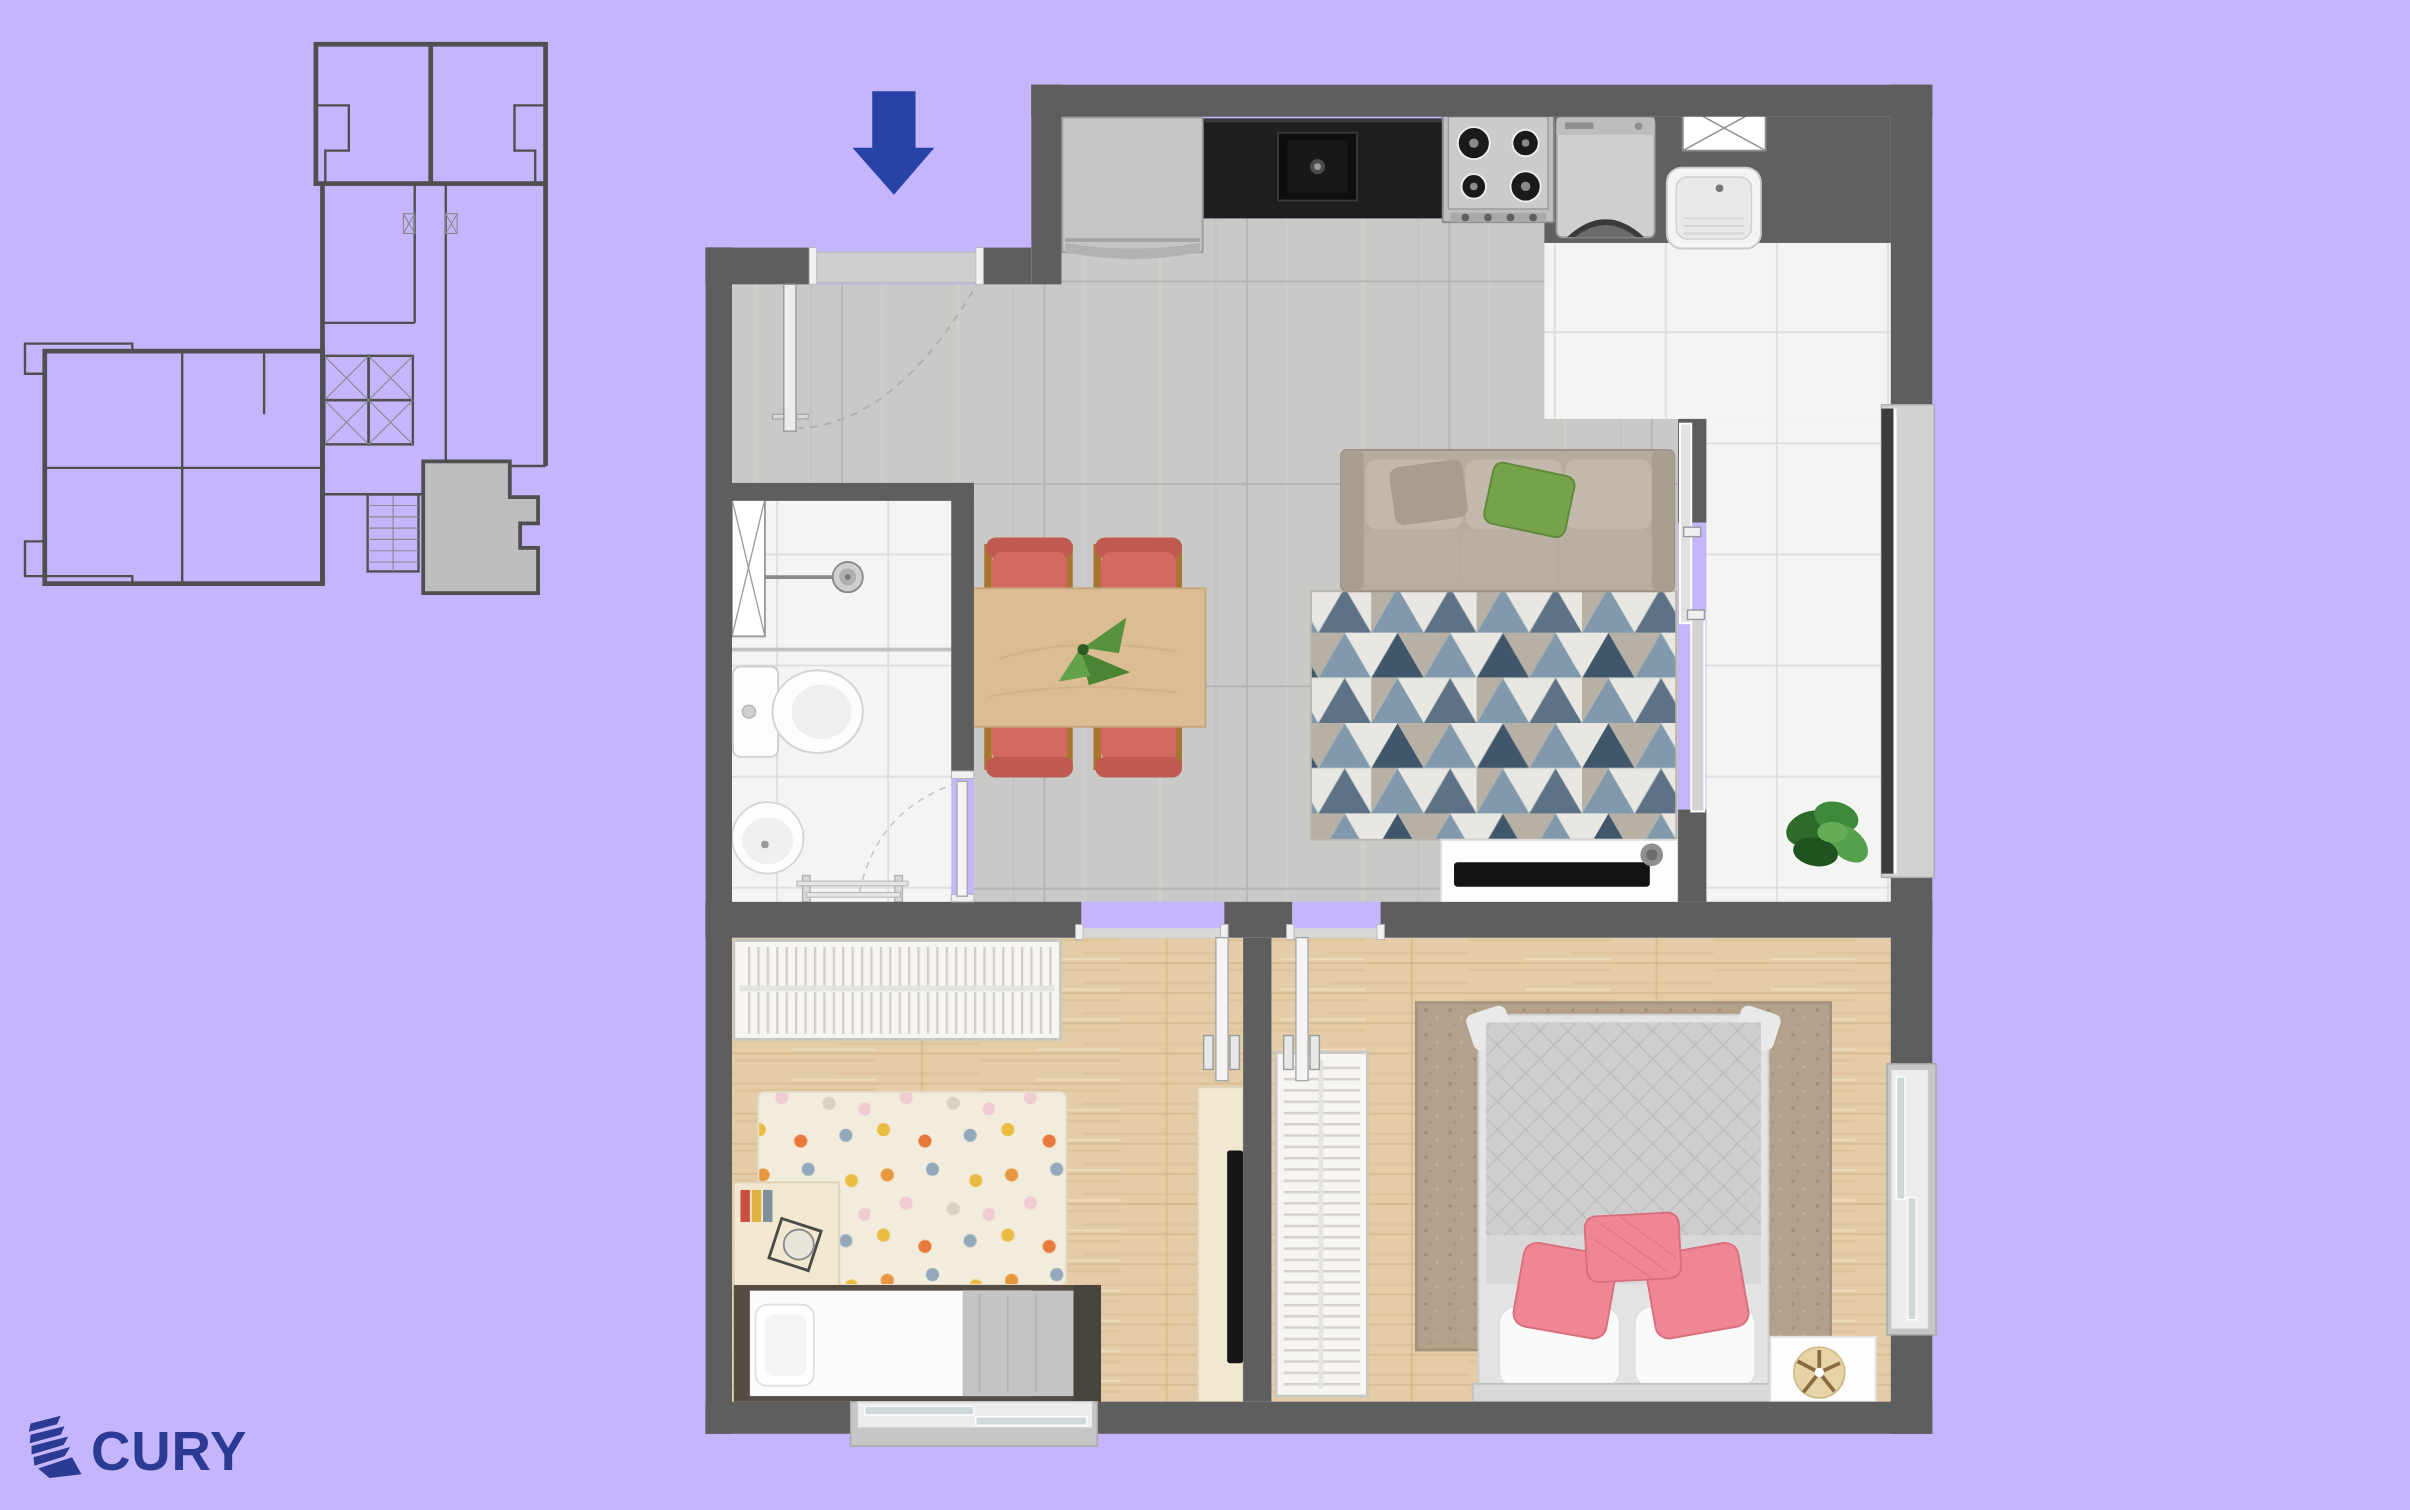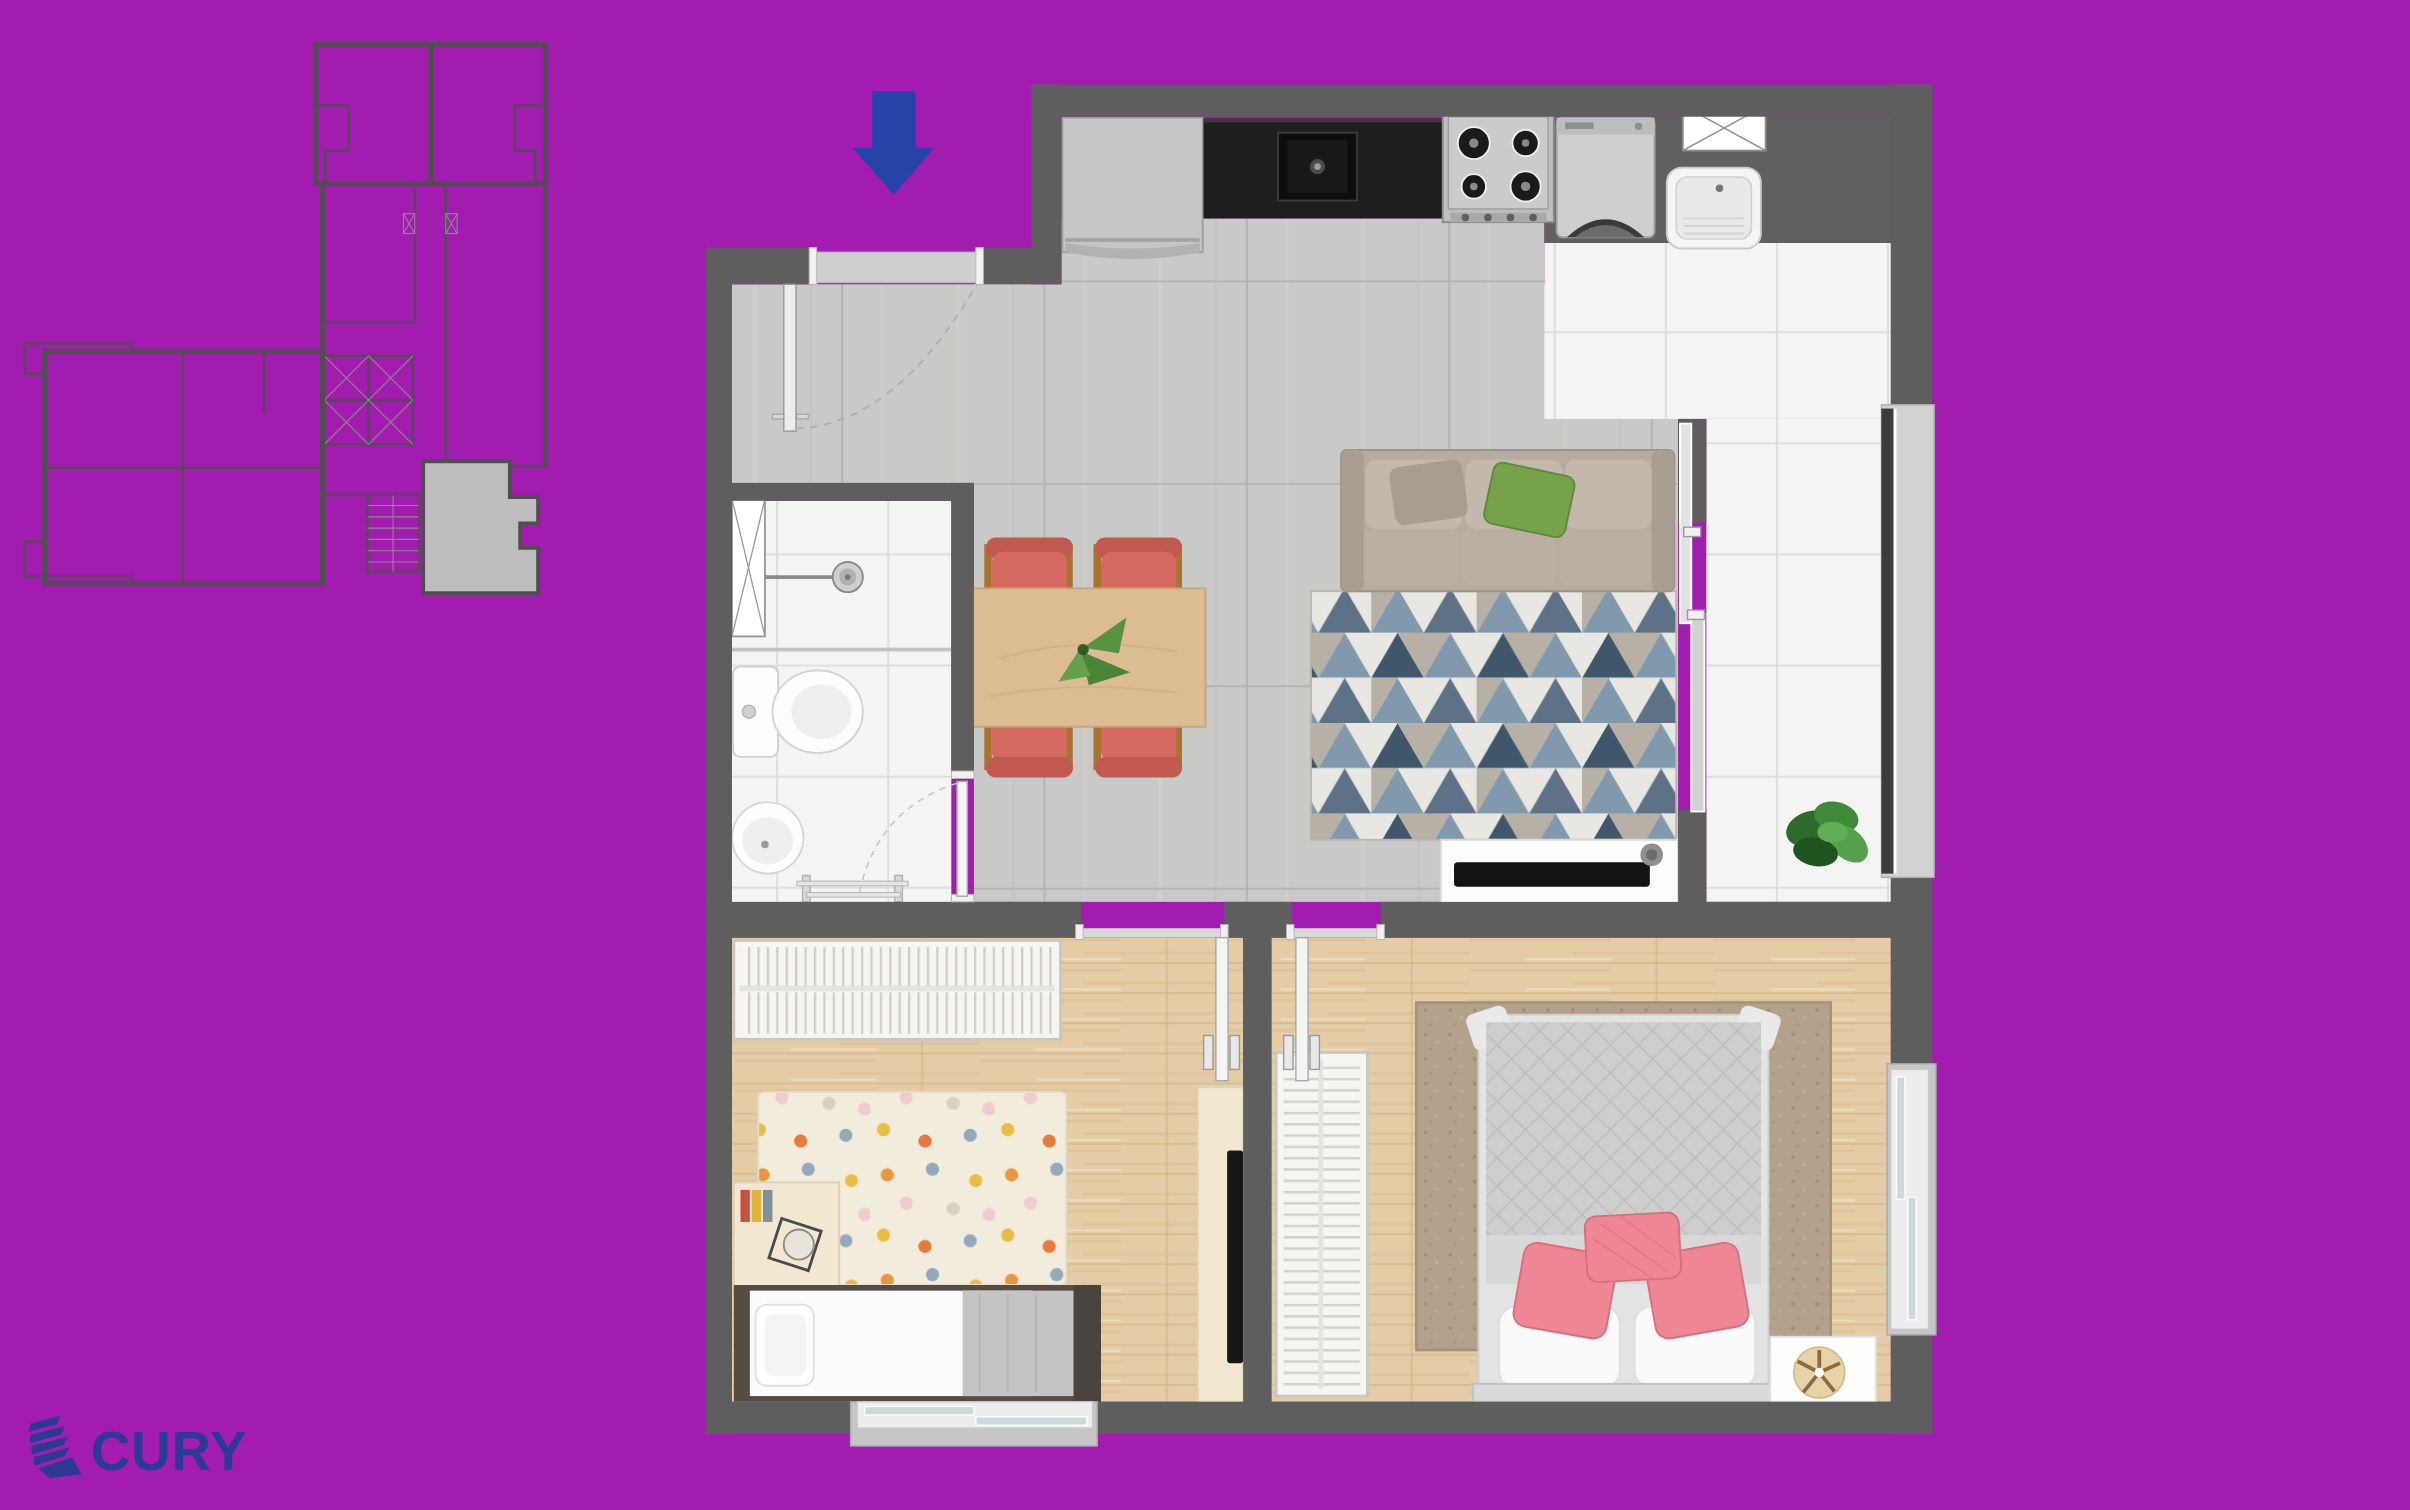--- a/index.html
+++ b/index.html
@@ -9,21 +9,21 @@
     --c-counter:#1e1e1e; --c-accentBlue:#2843a8; --c-logoBlue:#2b3b94;
     --c-keyHighlight:#bdbdbd; --c-keyStroke:#4f4f4f;
     --c-sofa:#b6ac9f; --c-sofaCushion:#c2b8ab; --c-pillowGreen:#76a24b;
     --c-rugNavy:#3f566b; --c-rugSteel:#8099ad; --c-rugLight:#e9e7e1; --c-rugTaupe:#b7b0a5; --c-rugMid:#5d7286;
     --c-diningWood:#dcbd93; --c-chairCoral:#d3695f; --c-chairCoralDark:#c05a50;
     --c-polkaBg:#f2ecdc; --c-shag:#b3a18c; --c-quilt:#cecece; --c-pillowPink:#ee8793;
     --c-wardrobe:#f6f5f2; --c-dresser:#f2e8d2; --c-bedFrame:#554c44;
   }
   html,body{margin:0;padding:0;background:#ffffff;}
   body{font-family:"Liberation Sans", sans-serif;}
-  .page{position:relative;width:2411px;height:1510px;background:#a21caf;overflow:hidden;}
+  .page{position:relative;width:2411px;height:1510px;background:#c4b5fd;overflow:hidden;}
   svg{position:absolute;left:0;top:0;}
   .wall{fill:var(--c-wall);}
   .kp{stroke:var(--c-keyStroke);fill:none;}
   .kp-thick{stroke-width:5;}
   .kp-mid{stroke-width:2.5;}
   .kp-thin{stroke-width:1.2;stroke:#8a8a8a;}
   .logo-text{font-family:"Liberation Sans", sans-serif;font-weight:bold;font-size:58px;letter-spacing:1px;fill:var(--c-logoBlue);}
 </style>
 </head>
 <body>

